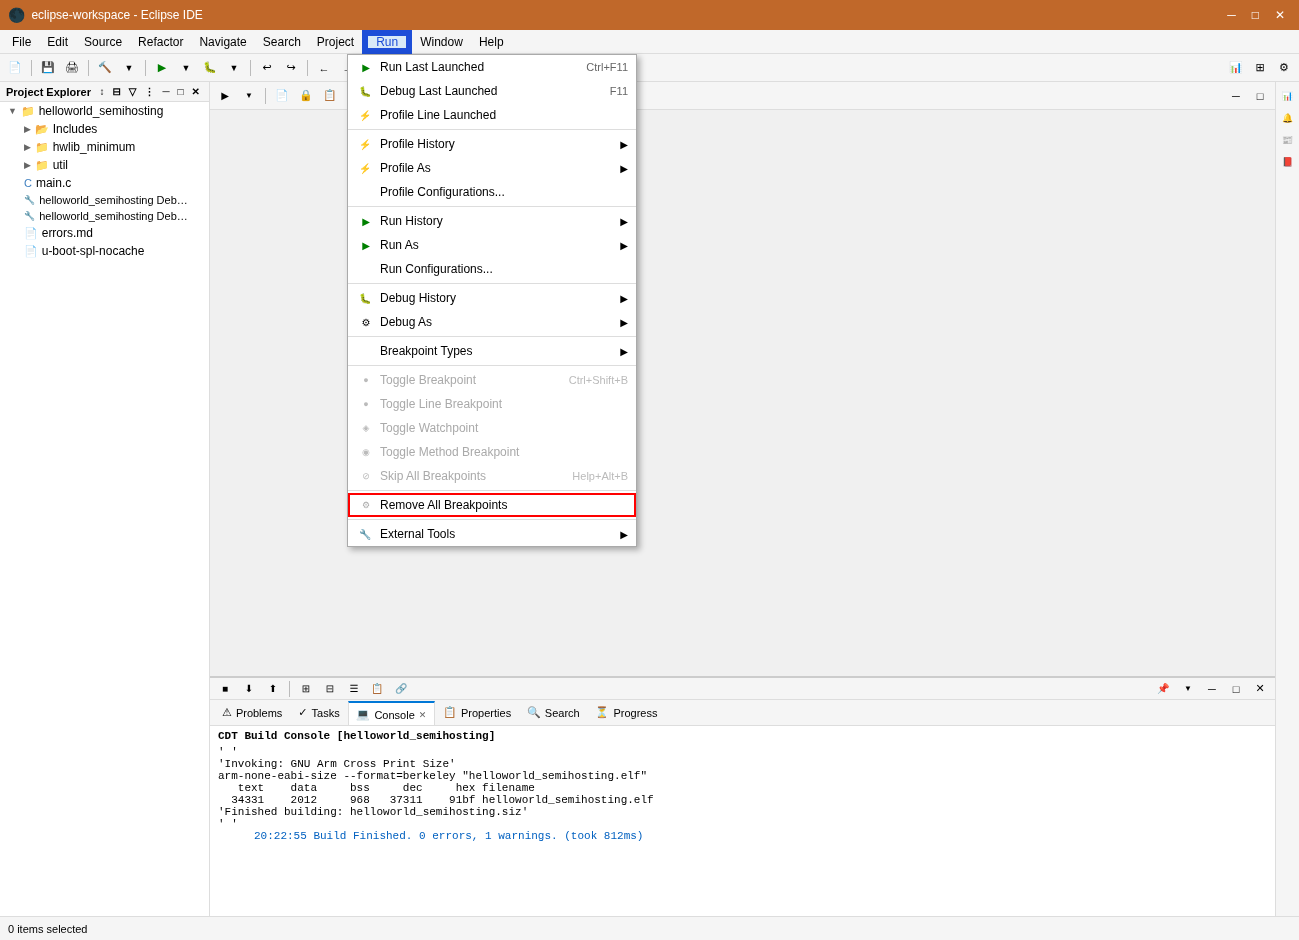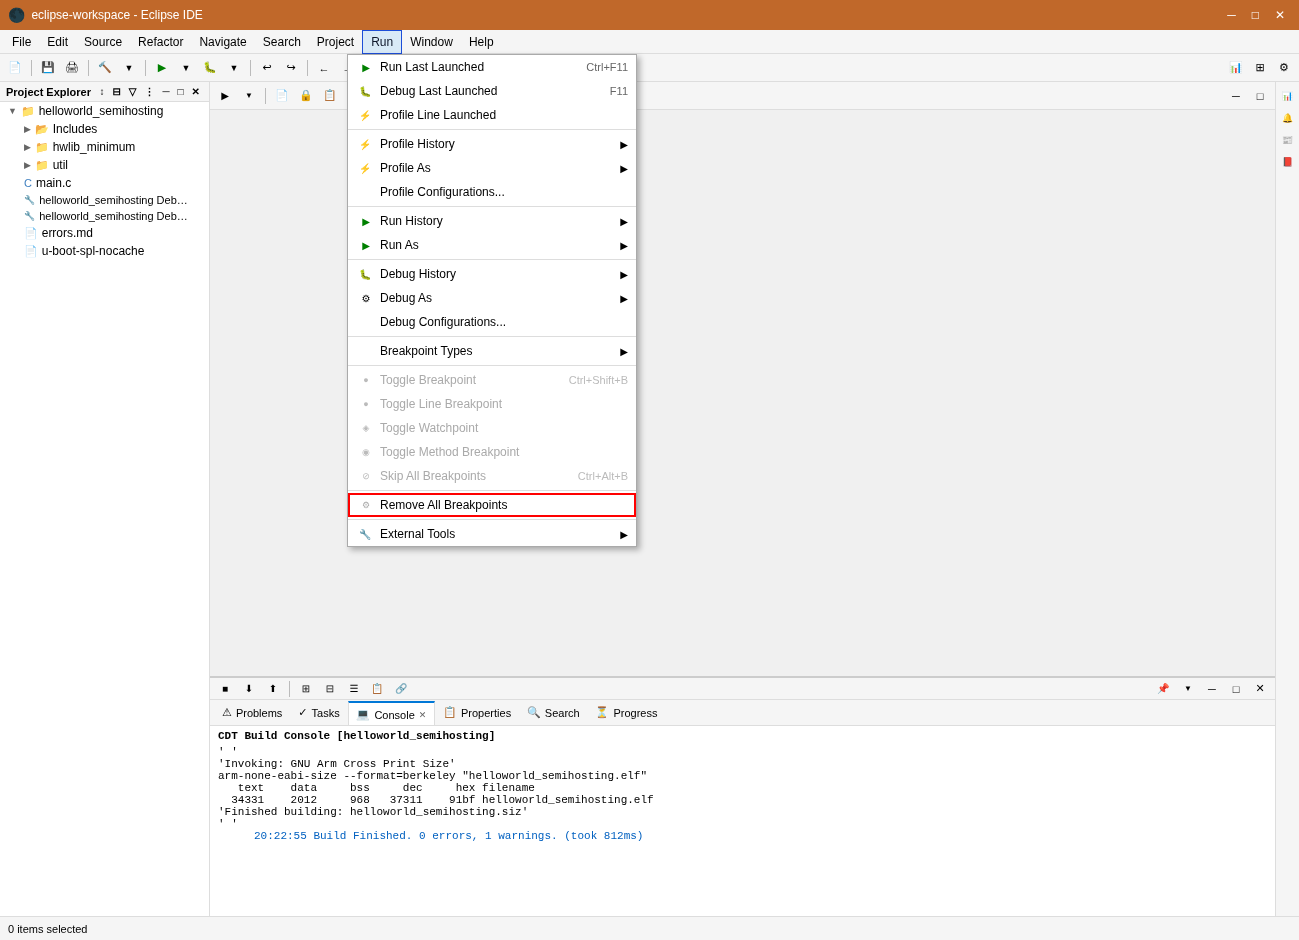--- a/index.html
+++ b/index.html
@@ -39,22 +39,22 @@
       height: 24px;
       display: flex;
       align-items: center;
     }
     .menu-item:hover, .menu-item.active {
       background: #0078d7;
       color: white;
     }
     .menu-item.active {
       background: #d9eaf7;
-      color: #0f172a;
-      border: 1px solid #1d4ed8;
+      color: #1d4ed8;
+      border: 6px solid #1d4ed8;
     }
 
     
     #toolbar {
       background: #f5f5f5;
       height: 28px;
       display: flex;
       align-items: center;
       border-bottom: 1px solid #ddd;
       padding: 0 4px;
@@ -551,39 +551,39 @@
     <span class="menu-label">Run History</span>
     <span class="menu-arrow">▶</span>
   </div>
 
   <div class="menu-item-row">
     <span class="menu-icon" style="color:green;">▶</span>
     <span class="menu-label">Run As</span>
     <span class="menu-arrow">▶</span>
   </div>
 
+  <div class="menu-item-row">
+    <span class="menu-icon"></span>
+    <span class="menu-label">Run Configurations...</span>
+  </div>
 
   <div class="menu-separator"></div>
 
   <div class="menu-item-row">
     <span class="menu-icon">🐛</span>
     <span class="menu-label">Debug History</span>
     <span class="menu-arrow">▶</span>
   </div>
 
   <div class="menu-item-row">
     <span class="menu-icon">⚙</span>
     <span class="menu-label">Debug As</span>
     <span class="menu-arrow">▶</span>
   </div>
 
-  <div class="menu-item-row">
-    <span class="menu-icon"></span>
-    <span class="menu-label">Debug Configurations...</span>
-  </div>
 
   <div class="menu-separator"></div>
 
   <div class="menu-item-row">
     <span class="menu-icon"></span>
     <span class="menu-label">Breakpoint Types</span>
     <span class="menu-arrow">▶</span>
   </div>
 
   <div class="menu-separator"></div>
@@ -605,21 +605,21 @@
   </div>
 
   <div class="menu-item-row disabled">
     <span class="menu-icon" style="font-size:9px; color:#bbb;">◉</span>
     <span class="menu-label">Toggle Method Breakpoint</span>
   </div>
 
   <div class="menu-item-row disabled">
     <span class="menu-icon" style="font-size:9px; color:#bbb;">⊘</span>
     <span class="menu-label">Skip All Breakpoints</span>
-    <span class="menu-shortcut" style="color:#bbb;">Ctrl+Alt+B</span>
+    <span class="menu-shortcut" style="color:#bbb;">Help+Alt+B</span>
   </div>
 
   <div class="menu-separator"></div>
 
   <div class="menu-item-row selected-highlight">
     <span class="menu-icon" style="font-size:9px; color:#aaa;">⚙</span>
     <span class="menu-label">Remove All Breakpoints</span>
   </div>
 
   <div class="menu-separator"></div>

